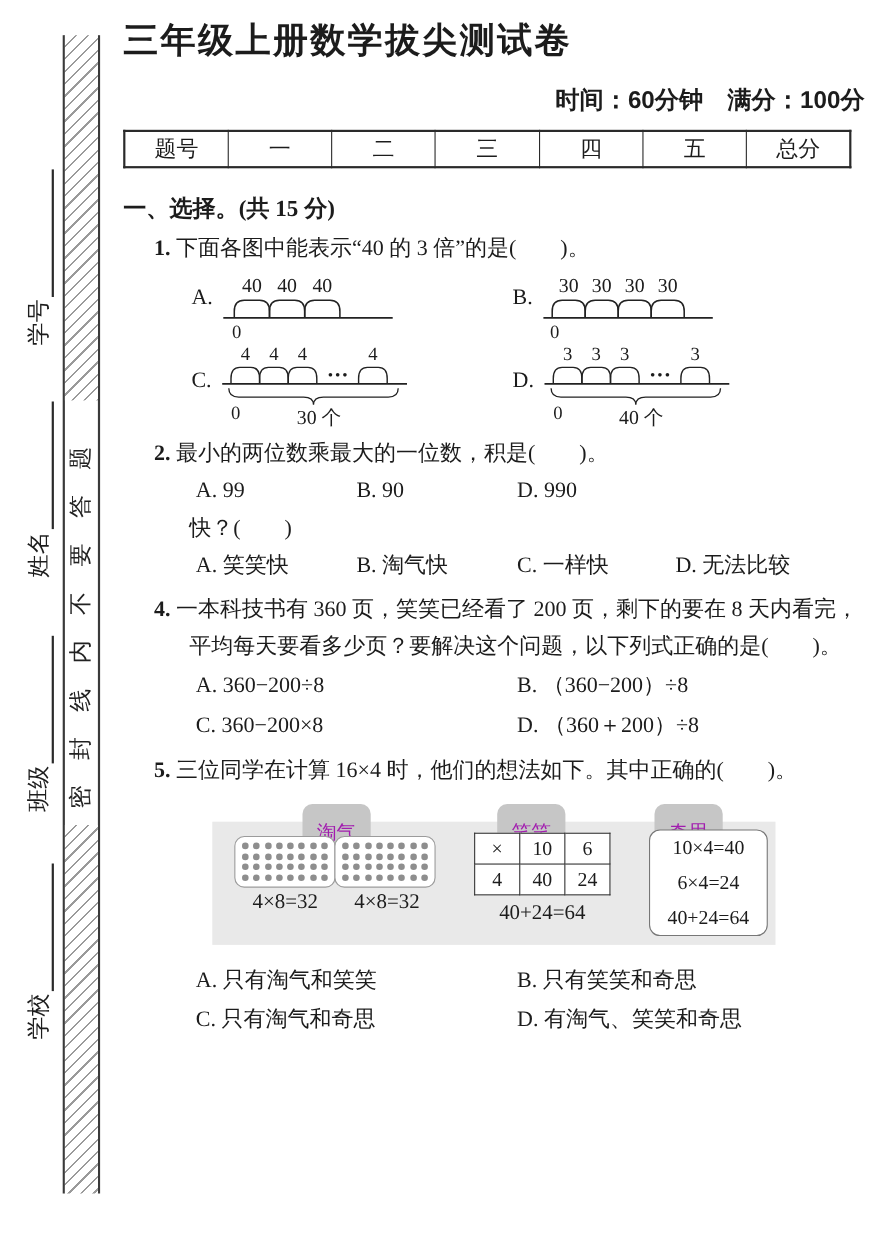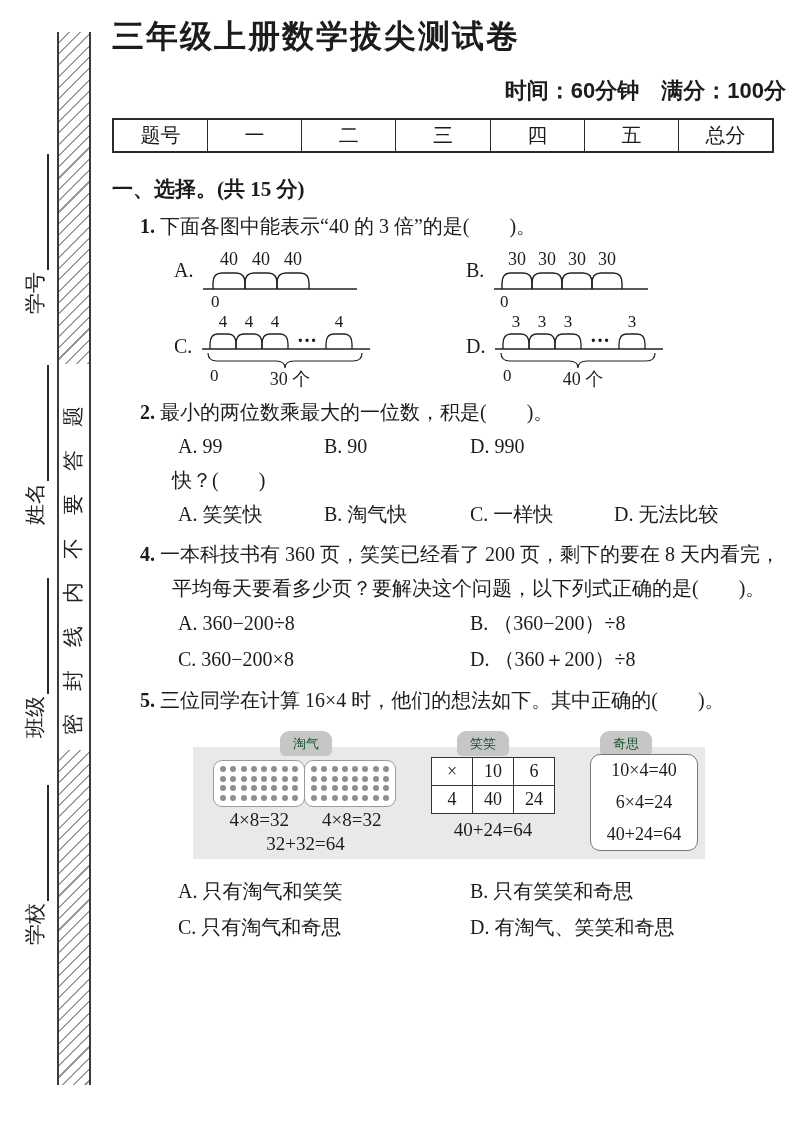--- a/index.html
+++ b/index.html
@@ -48,21 +48,21 @@
   
   .diagrid{display:grid;grid-template-columns:292px auto;padding-left:62px;margin-top:4px;}
   .diacell{display:flex;align-items:flex-start;}
   .dkey{font-size:20px;margin-right:8px;padding-top:12px;}
   .dkey.low{padding-top:22px;}
   svg text{font-family:"Liberation Serif","DejaVu Serif",serif;fill:#1c1c1c;}
 
   
   .figure{position:relative;margin:30px 0 0 81px;width:512px;height:112px;background:#e9e9e9;}
   .tab{position:absolute;top:-16px;transform:translateX(-50%);background:#c6c6c6;
-       border-radius:9px 9px 5px 5px;padding:4px 13px 3px 13px;font-size:13px;color:#14532d;white-space:nowrap;}
+       border-radius:9px 9px 5px 5px;padding:14px 13px 3px 13px;font-size:18px;color:#a21caf;white-space:nowrap;}
   .dotbox-row{position:absolute;left:20px;top:13px;display:flex;}
   .dotbox{width:92px;height:47px;border:1.5px solid #9b9b9b;border-radius:9px;background:#fff;
           display:grid;grid-template-columns:repeat(8,1fr);align-items:center;justify-items:center;
           padding:3px 4px;box-sizing:border-box;}
   .dotbox + .dotbox{margin-left:-1px;}
   .dot{width:6px;height:6px;border-radius:50%;background:#8e8e8e;}
   .taoqi-eqs{position:absolute;left:20px;top:62px;width:185px;display:flex;font-size:19px;}
   .taoqi-eqs span{width:50%;text-align:center;}
   .taoqi-sum{position:absolute;left:20px;top:86px;width:185px;text-align:center;font-size:19px;}
   table.xiao{position:absolute;left:238px;top:10px;width:124px;border-collapse:collapse;background:#fff;}
@@ -293,21 +293,20 @@
             <i class="dot"></i>
             <i class="dot"></i>
             <i class="dot"></i>
             <i class="dot"></i>
           </div>
       </div>
       <div class="taoqi-eqs">
         <span>4×8=32</span>
         <span>4×8=32</span>
       </div>
-      <div class="taoqi-sum">32+32=64</div>
 
       <table class="xiao">
         <tbody>
             <tr>
           <td>×</td>
           <td>10</td>
           <td>6</td>
         </tr>
         <tr>
           <td>4</td>

